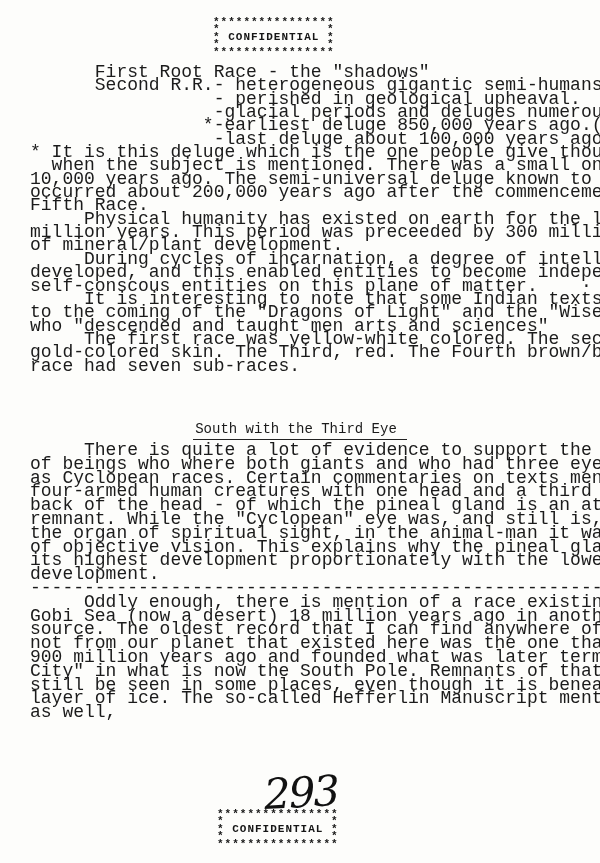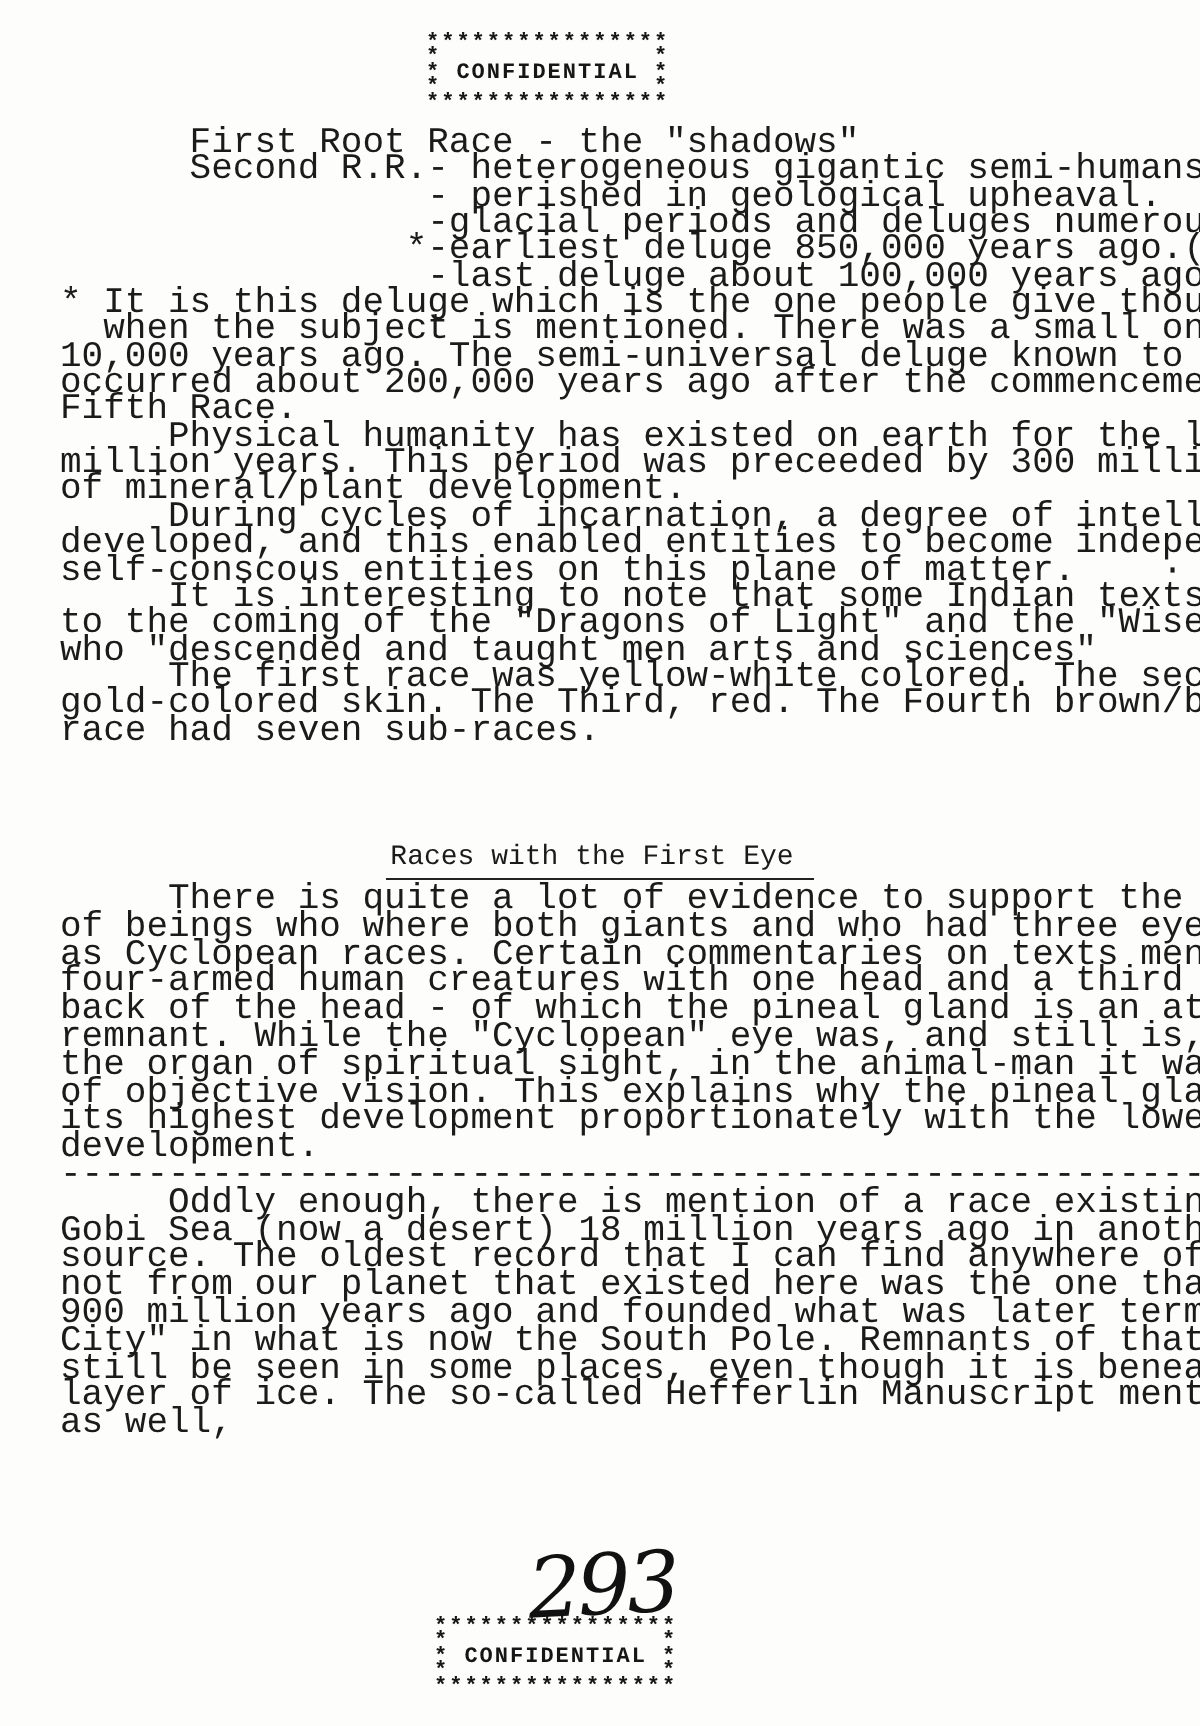--- a/index.html
+++ b/index.html
@@ -98,21 +98,21 @@
 developed, and this enabled entities to become independent and
 self-conscous entities on this plane of matter.    ·
      It is interesting to note that some Indian texts refer
 to the coming of the "Dragons of Light" and the "Wise Serpents",
 who "descended and taught men arts and sciences"
      The first race was yellow-white colored. The second had
 gold-colored skin. The Third, red. The Fourth brown/black.Each
 race had seven sub-races.</pre>
 
   <div class="heading-row">
-    <span class="underlined">Races with the First Eye</span>
+    <span class="underlined">South with the Third Eye</span>
   </div>
 
   <pre class="typed block2">     There is quite a lot of evidence to support the existence
 of beings who where both giants and who had three eyes, as well
 as Cyclopean races. Certain commentaries on texts mention
 four-armed human creatures with one head and a third eye in the
 back of the head - of which the pineal gland is an atrophied
 remnant. While the "Cyclopean" eye was, and still is, in man
 the organ of spiritual sight, in the animal-man it was one
 of objective vision. This explains why the pineal gland reached

